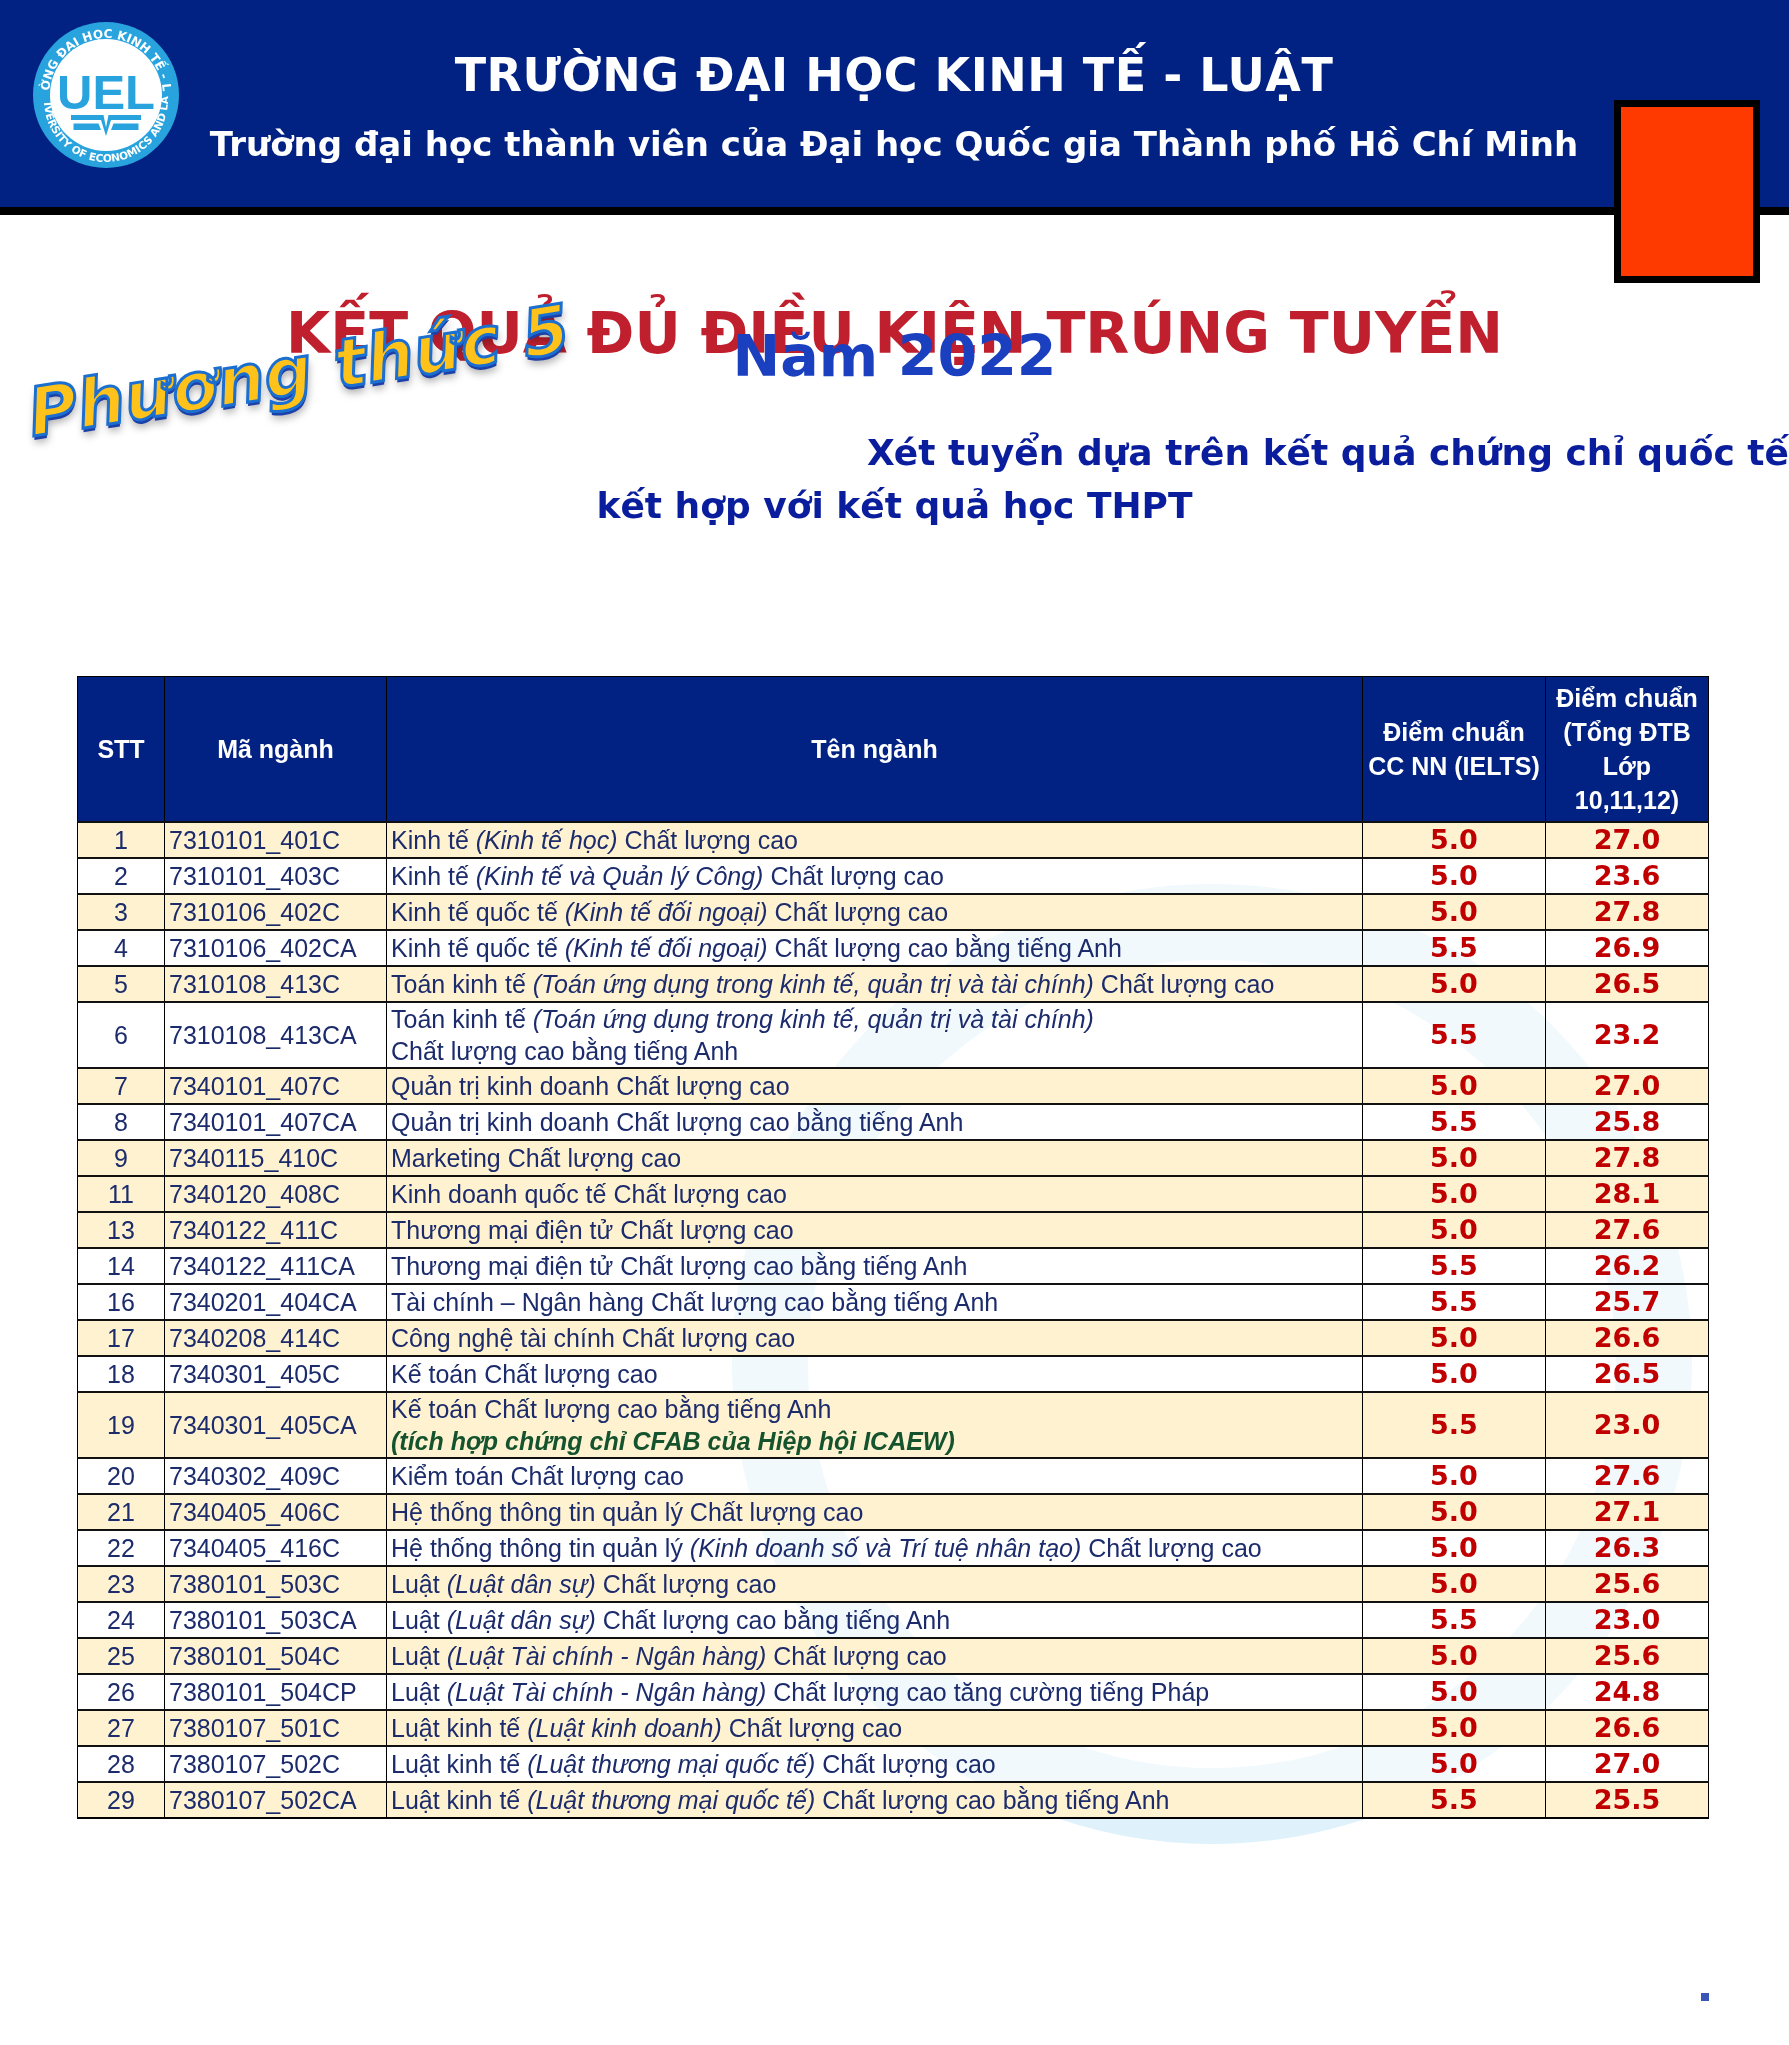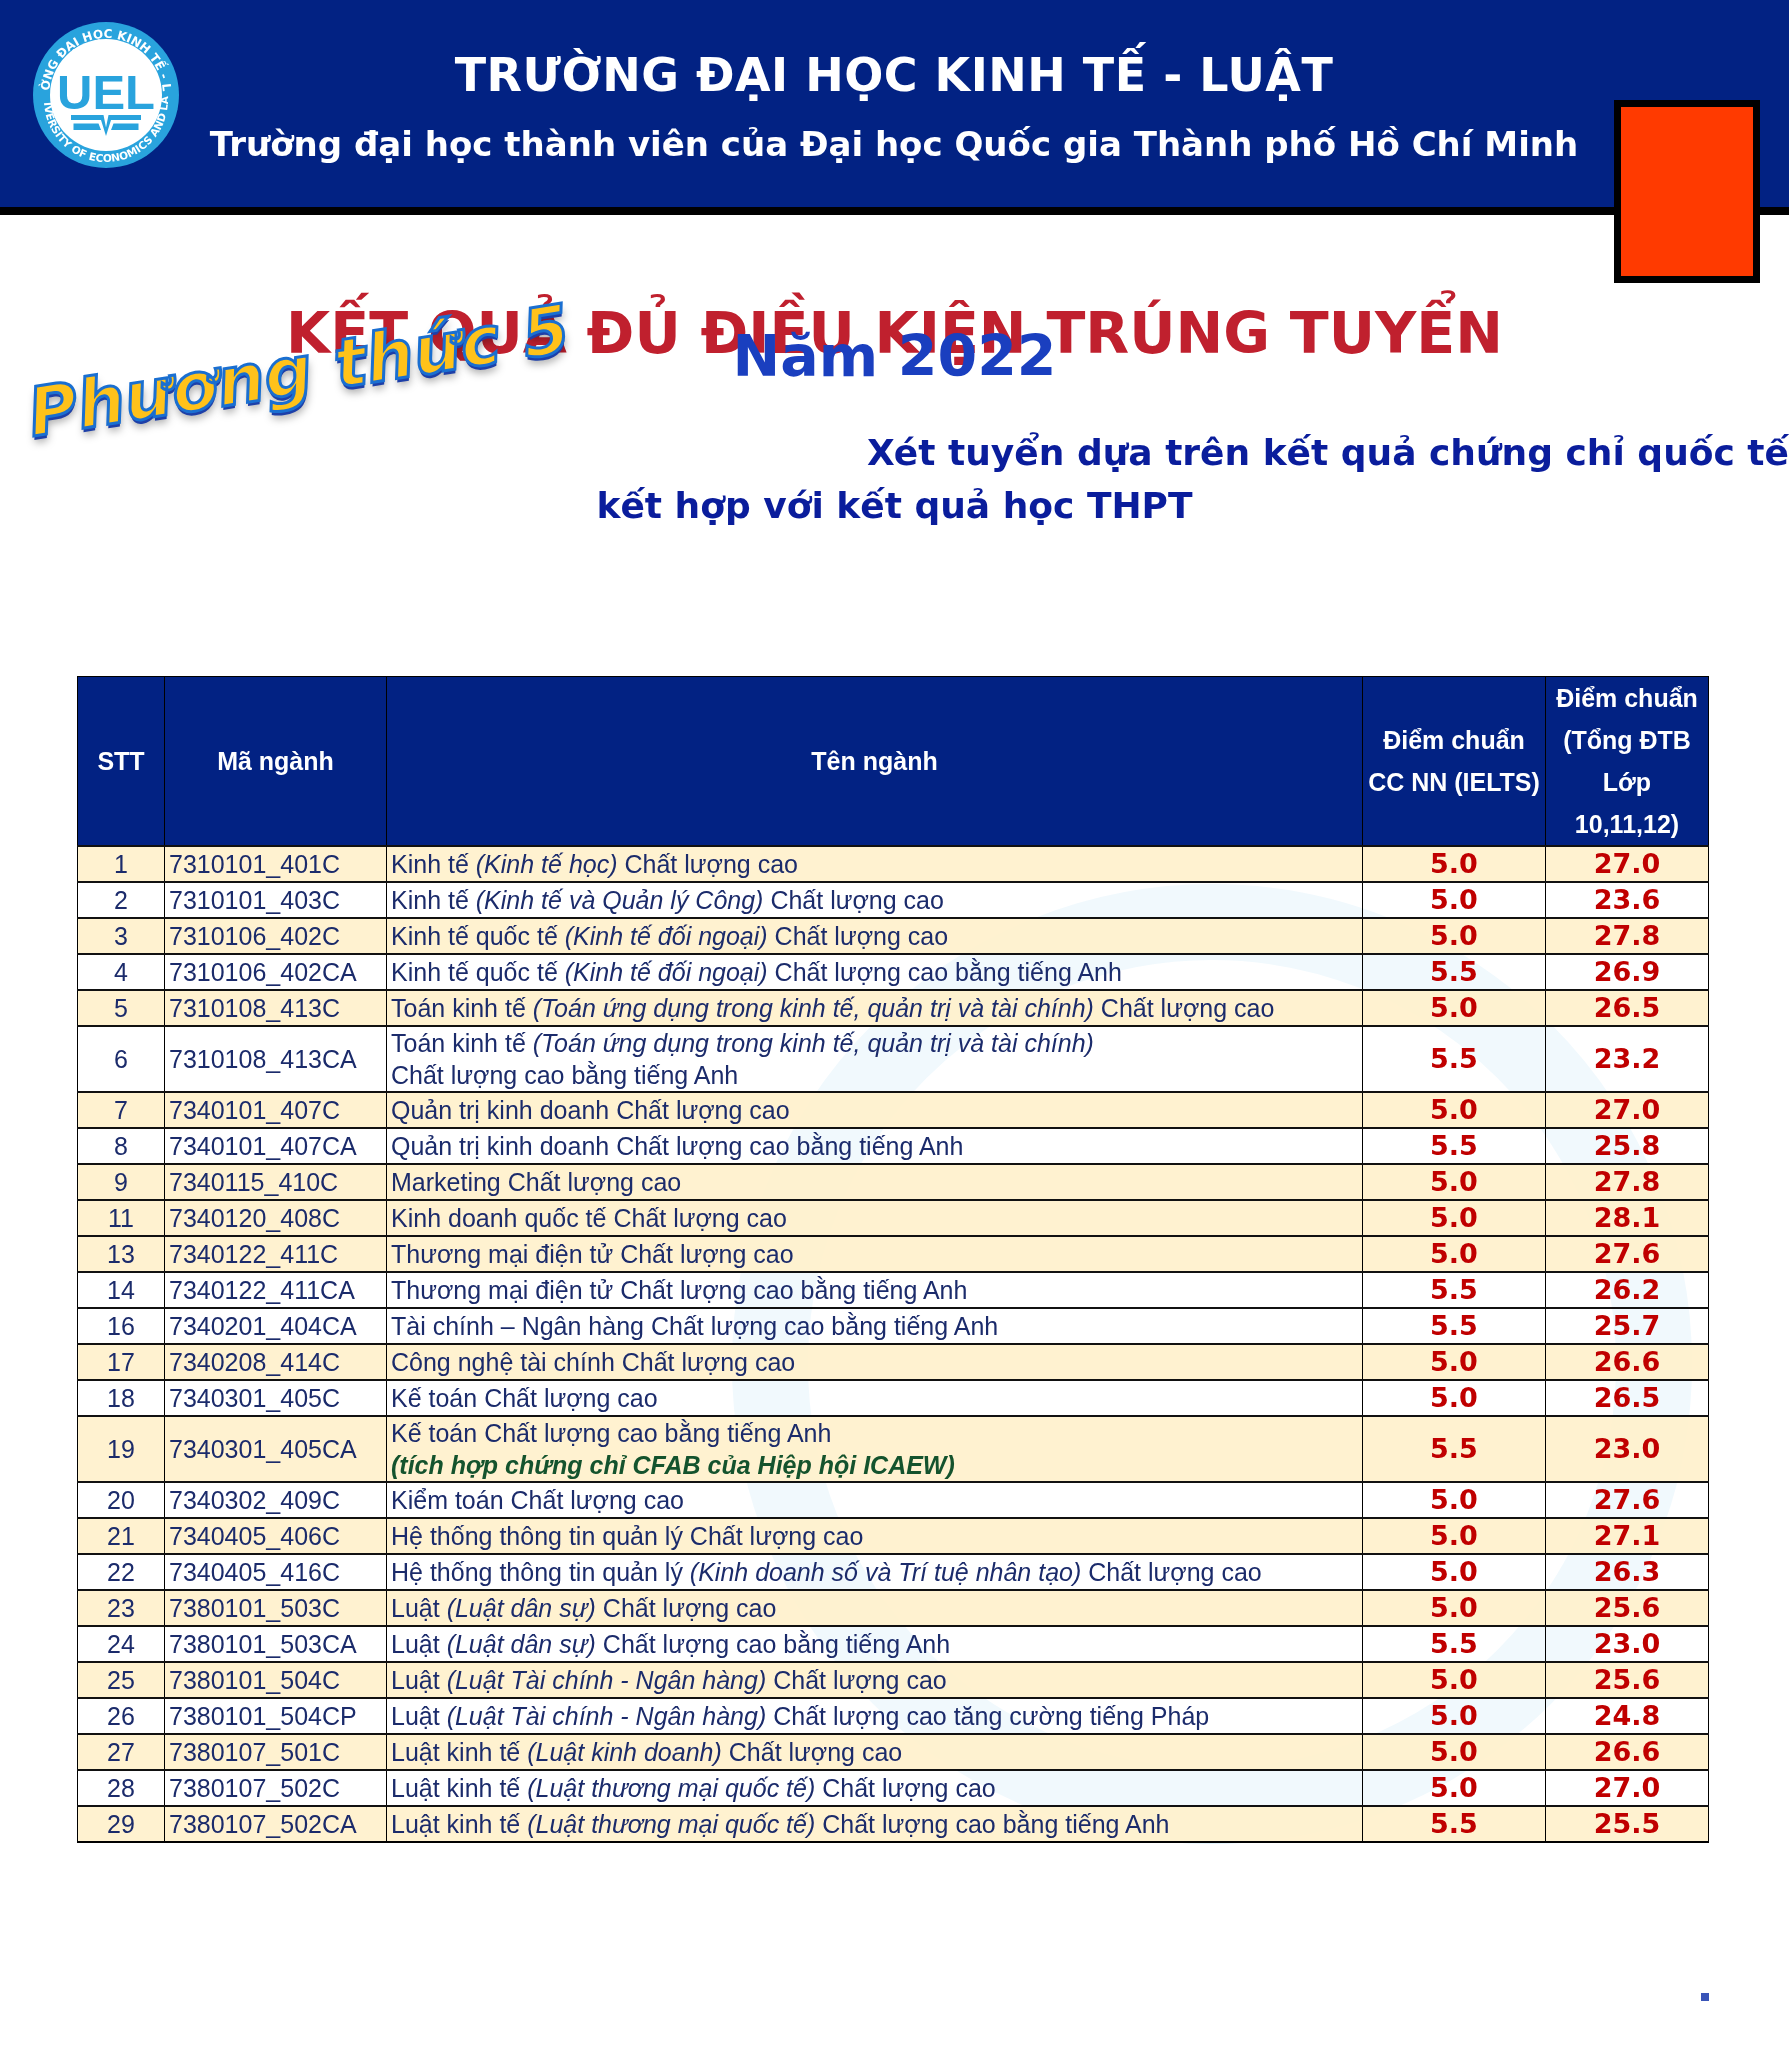--- a/index.html
+++ b/index.html
@@ -24,21 +24,21 @@
          color:#ffc21a; -webkit-text-stroke:3px #1a6fd1; text-shadow:0 4px 0 #1d3fa8, 0 7px 9px rgba(0,0,0,0.35); white-space:nowrap; }
   .subtitle { position:absolute; left:0; width:1789px; text-align:center; color:#0a1d9c;
          font-weight:bold; font-size:36px; font-family:"DejaVu Sans", sans-serif; }
   .sub1 { top:432px;text-align:right; } .sub2 { top:485px; }
 
   .watermark { position:absolute; left:732px; top:884px; width:960px; height:960px; border-radius:50%;
          border:76px solid #dbeffa; box-sizing:border-box; opacity:0.9; }
 
   table.results { position:absolute; left:77px; top:676px; width:1631px; border-collapse:collapse;
          table-layout:fixed; }
-  table.results th { background:#022283; color:#fff; font-weight:bold; font-size:25px; line-height:42px;
+  table.results th { background:#022283; color:#fff; font-weight:bold; font-size:25px; line-height:34px;
          border:1.5px solid #000; padding:0 3px; text-align:center; }
   table.results td { border-left:1.5px solid #000; border-right:1.5px solid #000; border-top:2.5px solid #111;
          color:#1b2b6b; font-size:25px; line-height:32px; padding:0 4px; height:34px; }
   table.results tr.alt td { background:rgba(255,241,206,0.95); }
   table.results tr.white td { background:rgba(255,255,255,0.55); }
   td.stt { text-align:center; }
   td.code { text-align:left; }
   td.score { text-align:center; color:#c00000 !important; font-weight:bold; font-size:27px !important; font-family:"DejaVu Sans", sans-serif; }
   .note { color:#14532d; font-weight:bold; font-style:italic; }
   .it { font-style:italic; }

